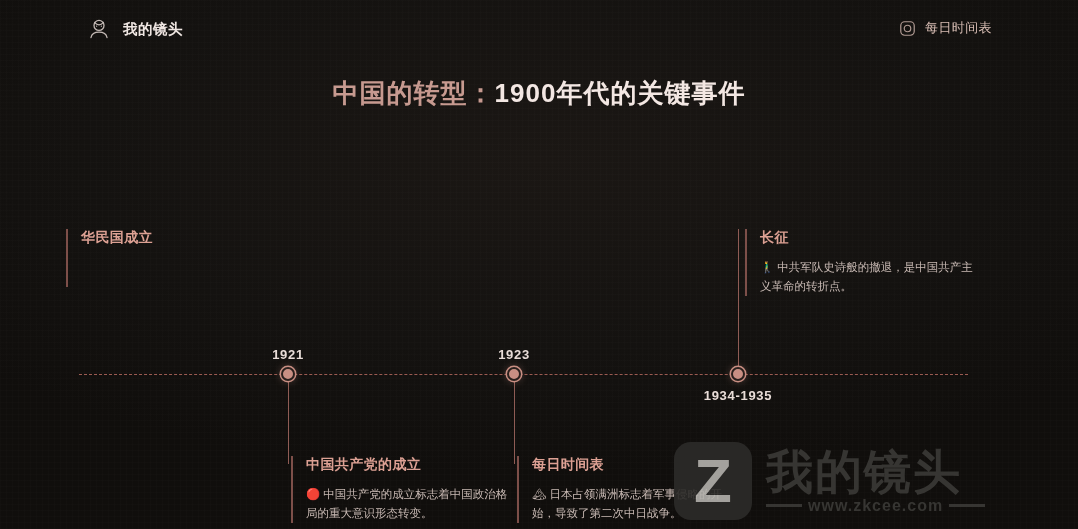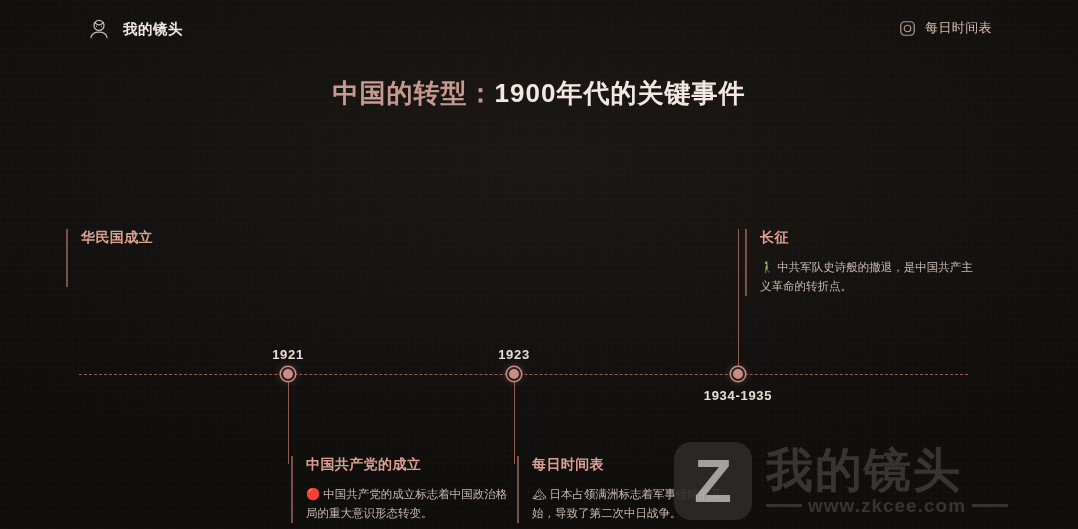--- a/index.html
+++ b/index.html
@@ -199,21 +199,21 @@
   #watermark .wtext { display: flex; flex-direction: column; }
   #watermark .wcn {
     font-size: 47px;
     font-weight: bold;
     color: #3b3a37;
     letter-spacing: 2px;
     line-height: 1.05;
     white-space: nowrap;
   }
   #watermark .wurl {
-    font-size: 19px;
+    font-size: 16px;
     font-weight: bold;
     color: #3b3a37;
     letter-spacing: 1px;
     white-space: nowrap;
     display: flex;
     align-items: center;
     gap: 6px;
   }
   #watermark .wurl .rule {
     display: inline-block;

